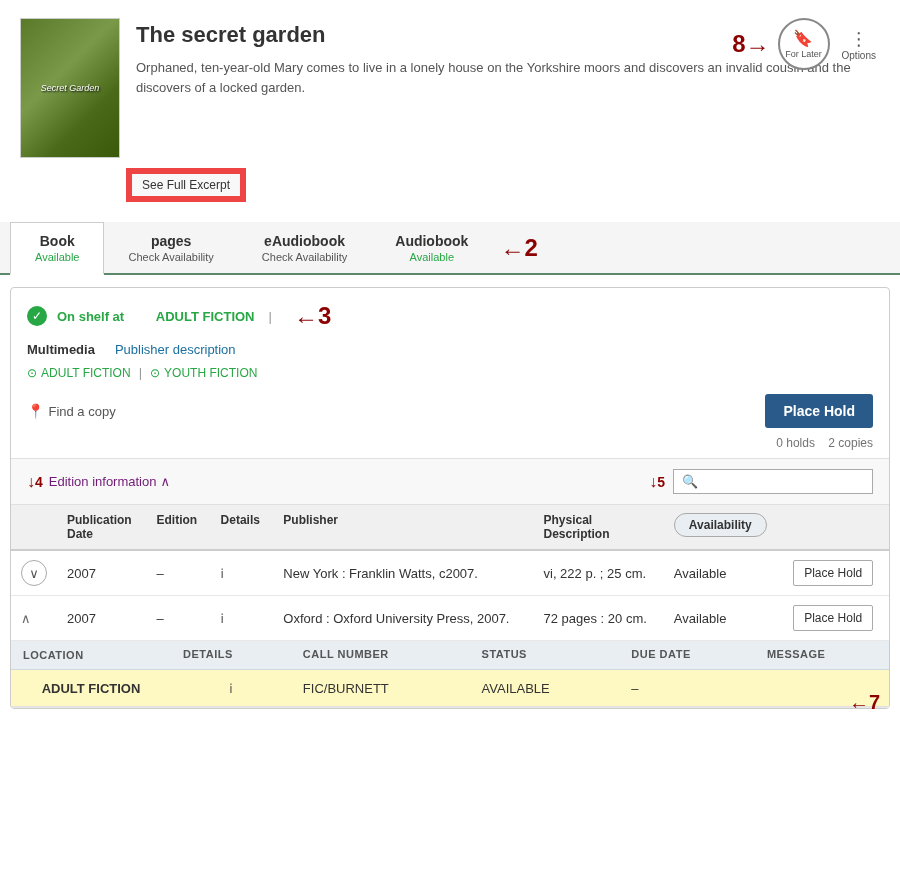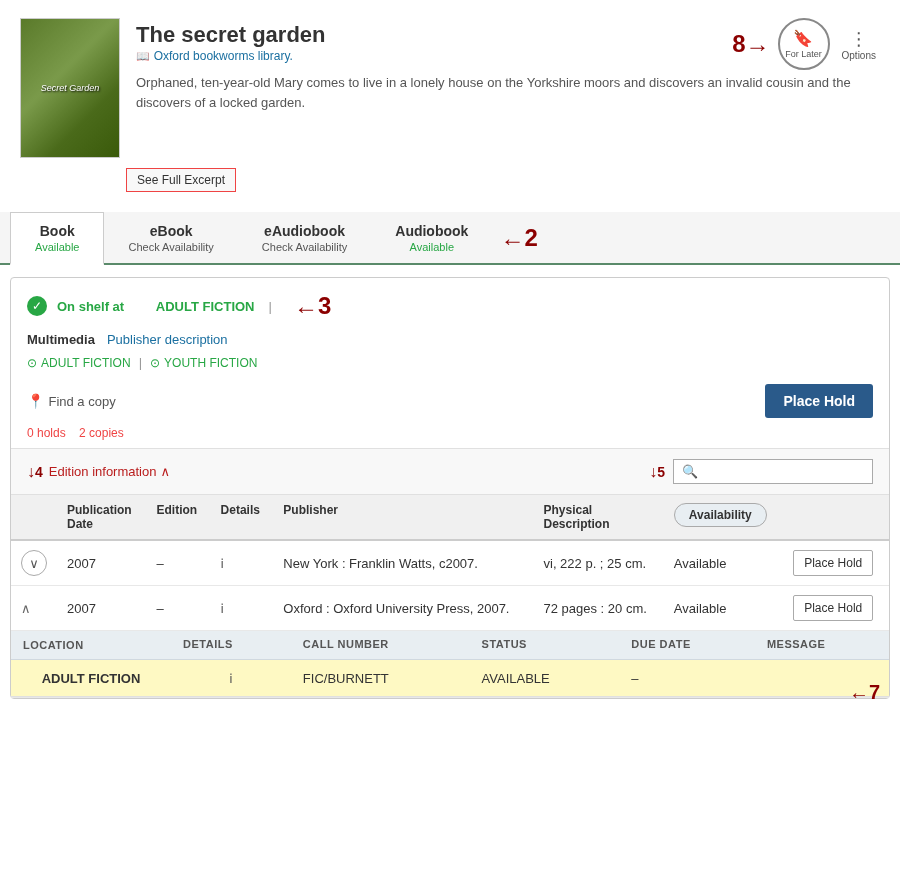--- a/index.html
+++ b/index.html
@@ -17,56 +17,56 @@
     .book-author { color: #1a6fa0; font-size: 13px; margin-bottom: 2px; }
     .book-published { color: #555; font-size: 12px; margin-bottom: 4px; }
     .book-series { color: #1a6fa0; font-size: 12px; display: flex; align-items: center; gap: 4px; }
     .book-series::before { content: "📖"; font-size: 11px; }
     .book-description { color: #555; font-size: 13px; margin: 10px 0 8px 0; line-height: 1.5; }
     .header-actions { position: absolute; top: 18px; right: 20px; display: flex; align-items: center; gap: 8px; }
     .for-later-btn { display: flex; flex-direction: column; align-items: center; width: 52px; height: 52px; border-radius: 50%; border: 2px solid #888; background: #fff; cursor: pointer; justify-content: center; font-size: 10px; color: #555; }
     .for-later-icon { font-size: 16px; margin-bottom: 1px; }
     .options-btn { display: flex; flex-direction: column; align-items: center; justify-content: center; color: #555; cursor: pointer; font-size: 18px; padding: 4px; }
 
-    .see-full-excerpt { display: inline-block; border: 1px solid #ef4444; padding: 4px 10px; font-size: 12px; color: #333; background: #f8f8f8; cursor: pointer; margin-left: 116px; margin-bottom: 12px; }
+    .see-full-excerpt { display: inline-block; border: 6px solid #ef4444; padding: 4px 10px; font-size: 12px; color: #333; background: #f8f8f8; cursor: pointer; margin-left: 116px; margin-bottom: 12px; }
 
     
     .annotation { color: #8b0000; font-size: 24px; font-weight: bold; }
     .tab { padding: 10px 24px; cursor: pointer; text-align: center; font-size: 13px; position: relative; background: transparent; border: none; }
     .tab-label { font-weight: bold; font-size: 14px; }
     .tab-status { font-size: 11px; margin-top: 2px; }
     .tab-status.available { color: #28a745; }
     .tab-status.check { color: #555; }
     .tab.active { background: #fff; border: 1px solid #ccc; border-bottom: 2px solid #fff; margin-bottom: -2px; }
 
     
     .content-panel { border: 1px solid #ccc; margin: 12px 10px; border-radius: 4px; background: #fff; }
 
     
     .shelf-info { display: flex; align-items: center; gap: 10px; padding: 14px 16px 8px 16px; flex-wrap: wrap; }
     .on-shelf-badge { display: flex; align-items: center; gap: 14px; color: #28a745; font-weight: bold; font-size: 13px; }
     .check-circle { width: 20px; height: 20px; border-radius: 50%; background: #28a745; display: flex; align-items: center; justify-content: center; color: #fff; font-size: 12px; flex-shrink: 0; }
 
-    .multimedia-row { padding: 4px 16px; color: #555; font-size: 13px; display: flex; gap: 8px; }
+    .multimedia-row { padding: 4px 16px; color: #555; font-size: 13px; display: flex; gap: 16px; }
     .multimedia-label { font-weight: bold; color: #333; margin-right: 4px; }
     .pub-desc-link { color: #1a6fa0; cursor: pointer; }
 
     .fiction-badges { padding: 4px 16px; display: flex; align-items: center; gap: 8px; }
     .fiction-badge { display: flex; align-items: center; gap: 4px; color: #28a745; font-size: 12px; cursor: pointer; }
     .pipe { color: #999; }
 
     .copy-actions { display: flex; align-items: center; justify-content: space-between; padding: 10px 16px 8px 16px; }
     .find-copy { display: flex; align-items: center; gap: 4px; color: #555; font-size: 13px; cursor: pointer; }
     .pin-icon { font-size: 14px; }
     .place-hold-btn { background: #2a5a8a; color: #fff; border: none; padding: 9px 18px; font-size: 14px; font-weight: bold; cursor: pointer; border-radius: 3px; }
-    .holds-copies { font-size: 12px; color: #ef4444; text-align: left; padding: 0 16px 8px 16px; }
+    .holds-copies { font-size: 12px; color: #737373; text-align: right; padding: 0 16px 8px 16px; }
 
     
     .edition-bar { display: flex; align-items: center; justify-content: space-between; padding: 10px 16px; background: #f8f8f8; border-top: 1px solid #e0e0e0; border-bottom: 1px solid #e0e0e0; }
-    .edition-label { color: #b91c1c; font-size: 13px; cursor: pointer; display: flex; align-items: center; gap: 4px; }
+    .edition-label { color: #701a75; font-size: 13px; cursor: pointer; display: flex; align-items: center; gap: 4px; }
     .search-box { display: flex; align-items: center; border: 1px solid #aaa; background: #fff; padding: 4px 8px; gap: 4px; width: 200px; }
     .search-box input { border: none; outline: none; font-size: 13px; flex: 1; }
     .search-icon { color: #666; font-size: 13px; }
 
     
     .editions-table { width: 100%; border-collapse: collapse; }
     .editions-table th { background: #f0f0f0; padding: 8px 10px; text-align: left; font-size: 12px; font-weight: bold; color: #333; border-bottom: 2px solid #ccc; vertical-align: top; }
     .editions-table td { padding: 9px 10px; font-size: 13px; vertical-align: middle; border-bottom: 1px solid #e8e8e8; }
 
     .availability-col { color: #333; font-weight: normal; }
@@ -90,21 +90,20 @@
 
   <div class="book-header">
     <div class="book-cover">
       <div class="book-cover-img">
         <div class="book-cover-text">Secret Garden</div>
       </div>
     </div>
 
     <div class="book-info">
       <div class="book-title">The secret garden</div>
-      <div class="book-series">Oxford bookworms library.</div>
       <div class="book-description">Orphaned, ten-year-old Mary comes to live in a lonely house on the Yorkshire moors and discovers an invalid cousin and the discovers of a locked garden.</div>
     </div>
 
     <div class="header-actions">
       <span class="annotation">8→</span>
       <div class="for-later-btn">
         <div class="for-later-icon">🔖</div>
         <span style="font-size:9px;color:#555;">For Later</span>
       </div>
       <div class="options-btn">
@@ -117,21 +116,21 @@
   <div style="display:flex;align-items:flex-start;margin-left:10px;">
     <button class="see-full-excerpt">See Full Excerpt</button>
   </div>
 
   <div style="display:flex; align-items:center; padding: 0 10px; background:#f5f5f5; border-bottom: 2px solid #5a8a6a; margin-top:8px;">
     <div class="tab active">
       <div class="tab-label">Book</div>
       <div class="tab-status available">Available</div>
     </div>
     <div class="tab">
-      <div class="tab-label">eBook</div>
+      <div class="tab-label">pages</div>
       <div class="tab-status check">Check Availability</div>
     </div>
     <div class="tab">
       <div class="tab-label">eAudiobook</div>
       <div class="tab-status check">Check Availability</div>
     </div>
     <div class="tab">
       <div class="tab-label">Audiobook</div>
       <div class="tab-status available">Available</div>
     </div>

